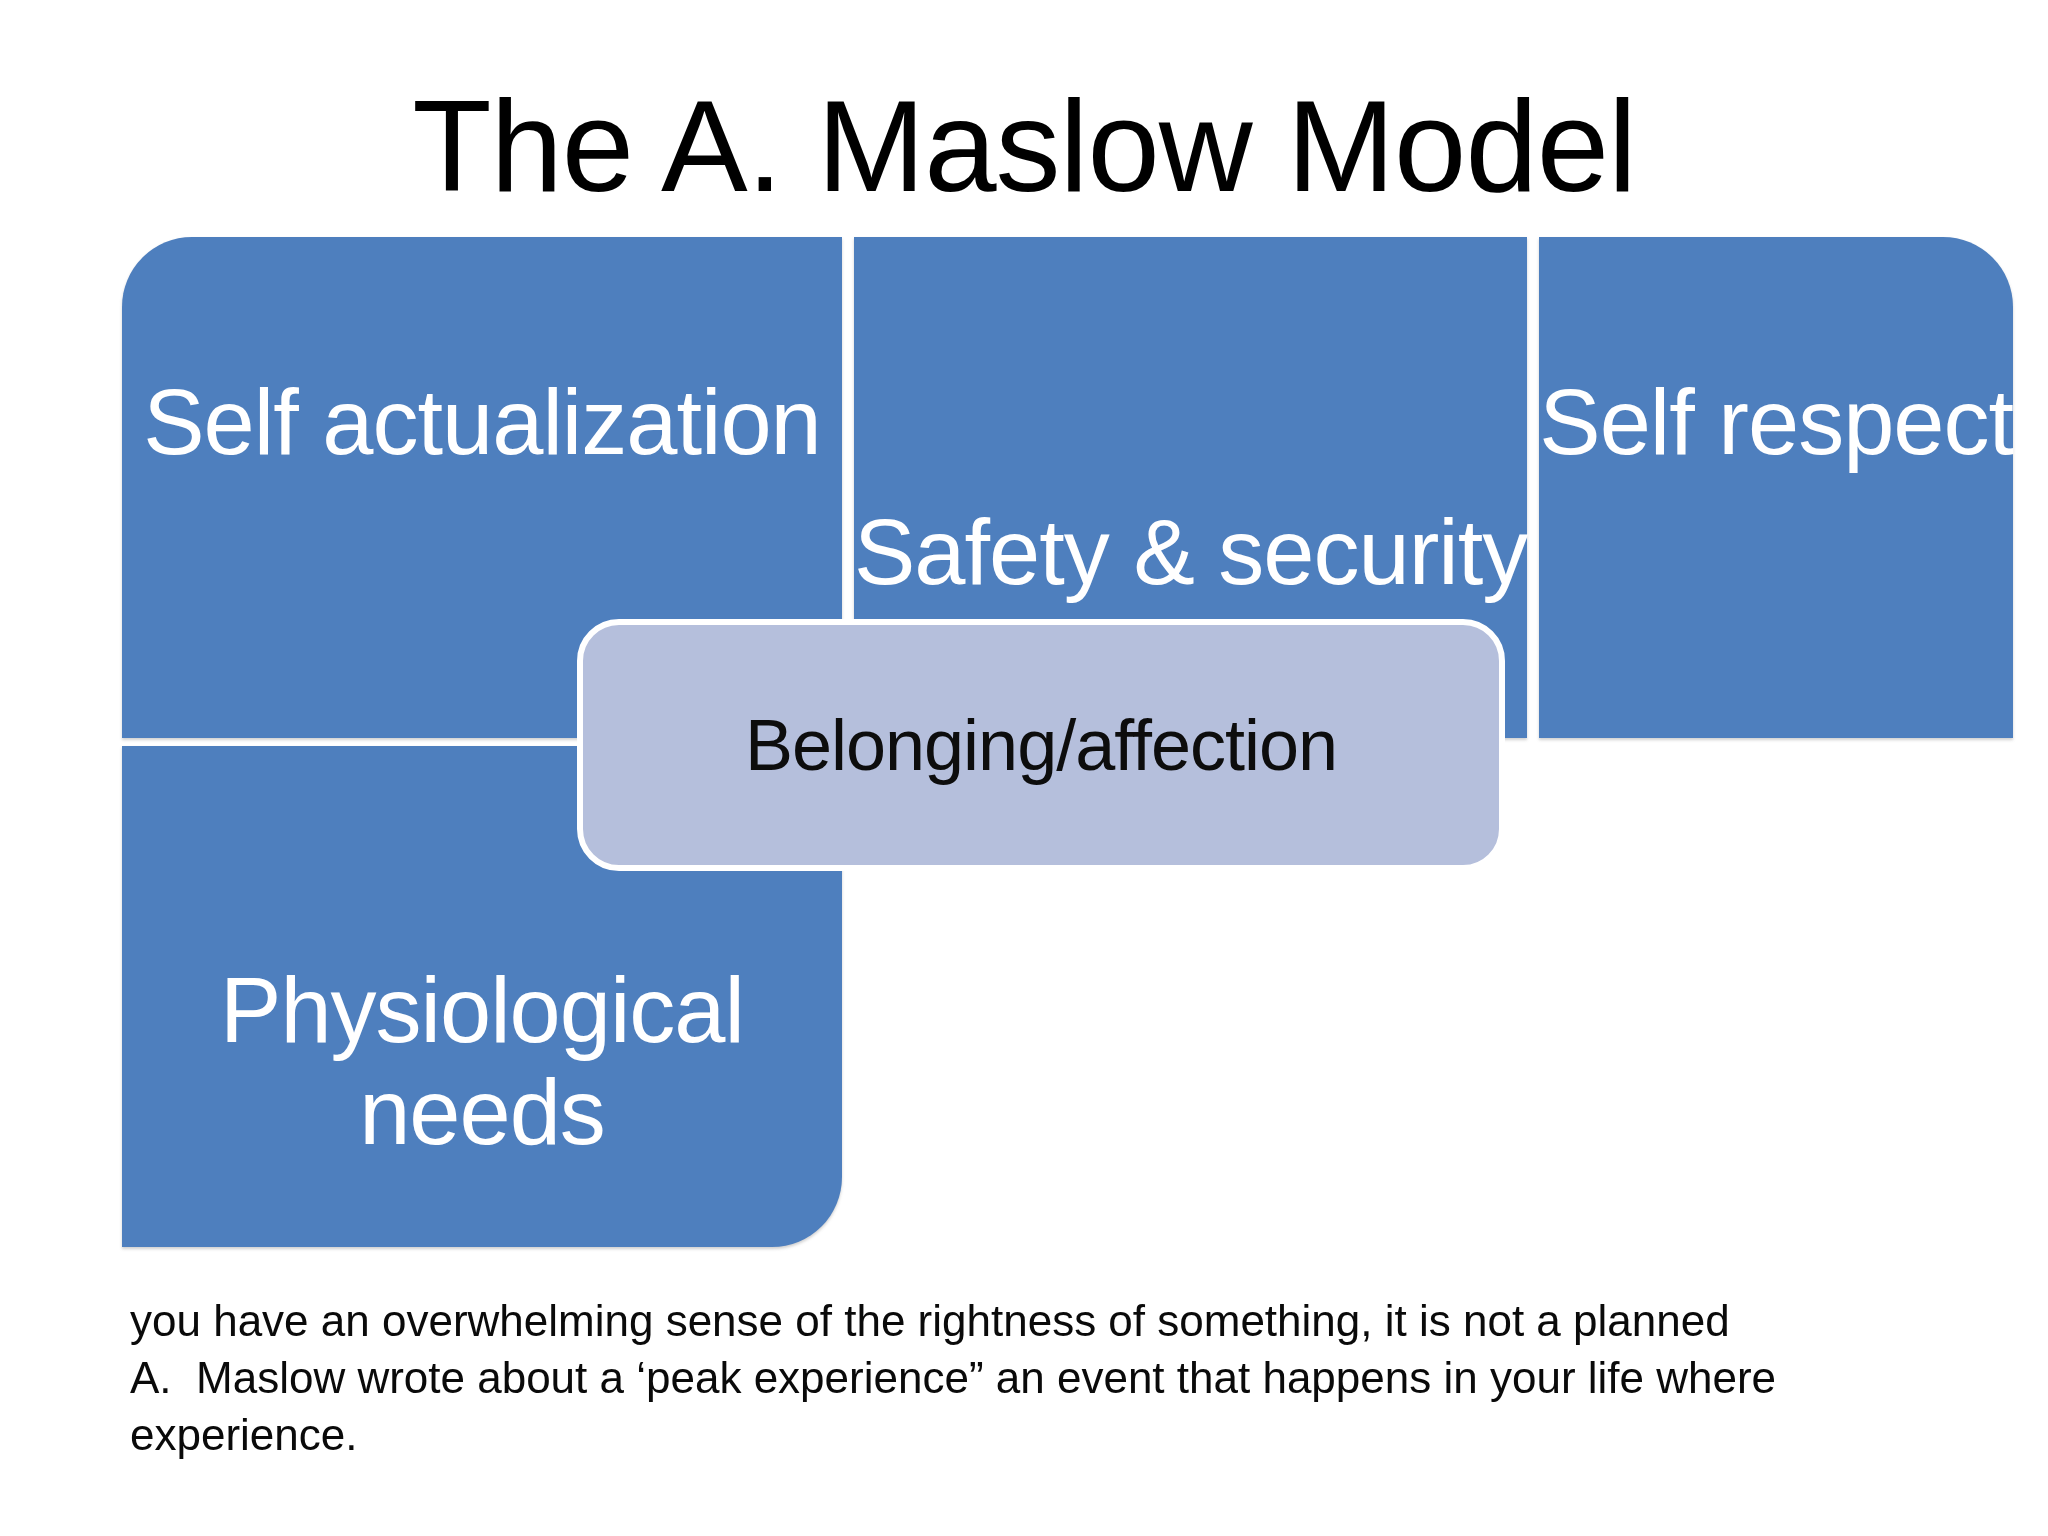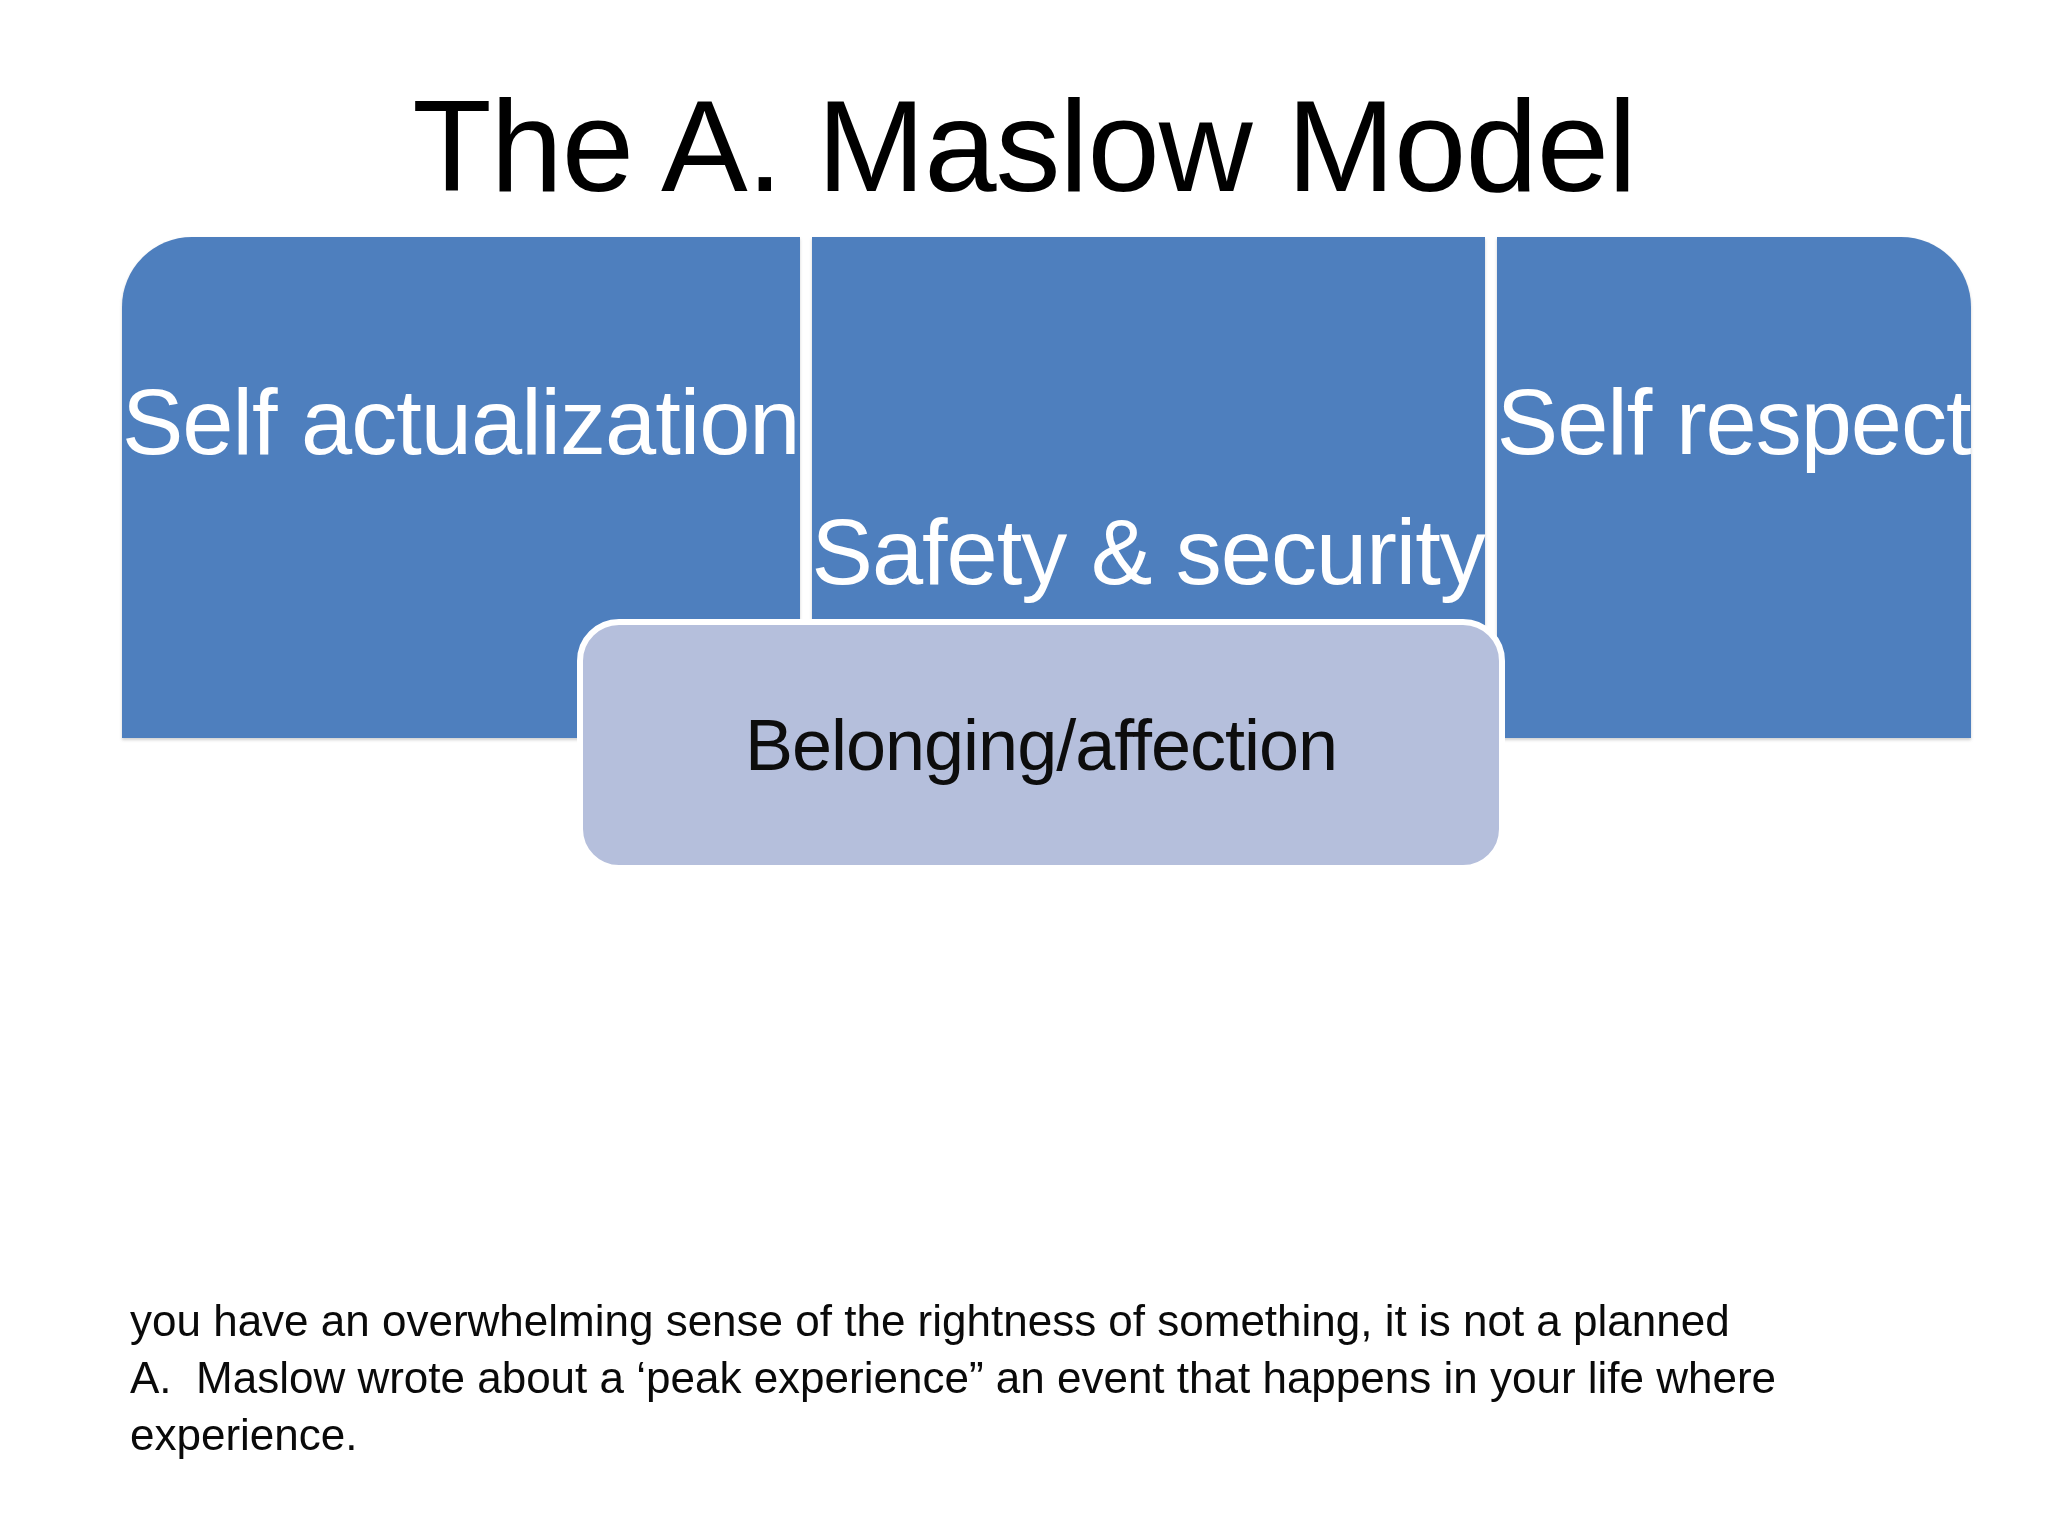--- a/index.html
+++ b/index.html
@@ -102,20 +102,23 @@
   <div class="diagram">
     <div class="quad tl">
       <span class="label">Self actualization</span>
     </div>
     <div class="quad bl">
       <span class="label">Safety &amp; security</span>
     </div>
     <div class="quad tr">
       <span class="label">Self respect</span>
     </div>
+    <div class="quad br">
+      <span class="label">Physiological needs</span>
+    </div>
   </div>
 
   <div class="center-box">
     <span>Belonging/affection</span>
   </div>
 
   <div class="note">
     <div class="line">you have an overwhelming sense of the rightness of something, it is not a planned</div>
     <div class="line">A.  Maslow wrote about a ‘peak experience” an event that happens in your life where</div>
     <div class="line">experience.</div>

